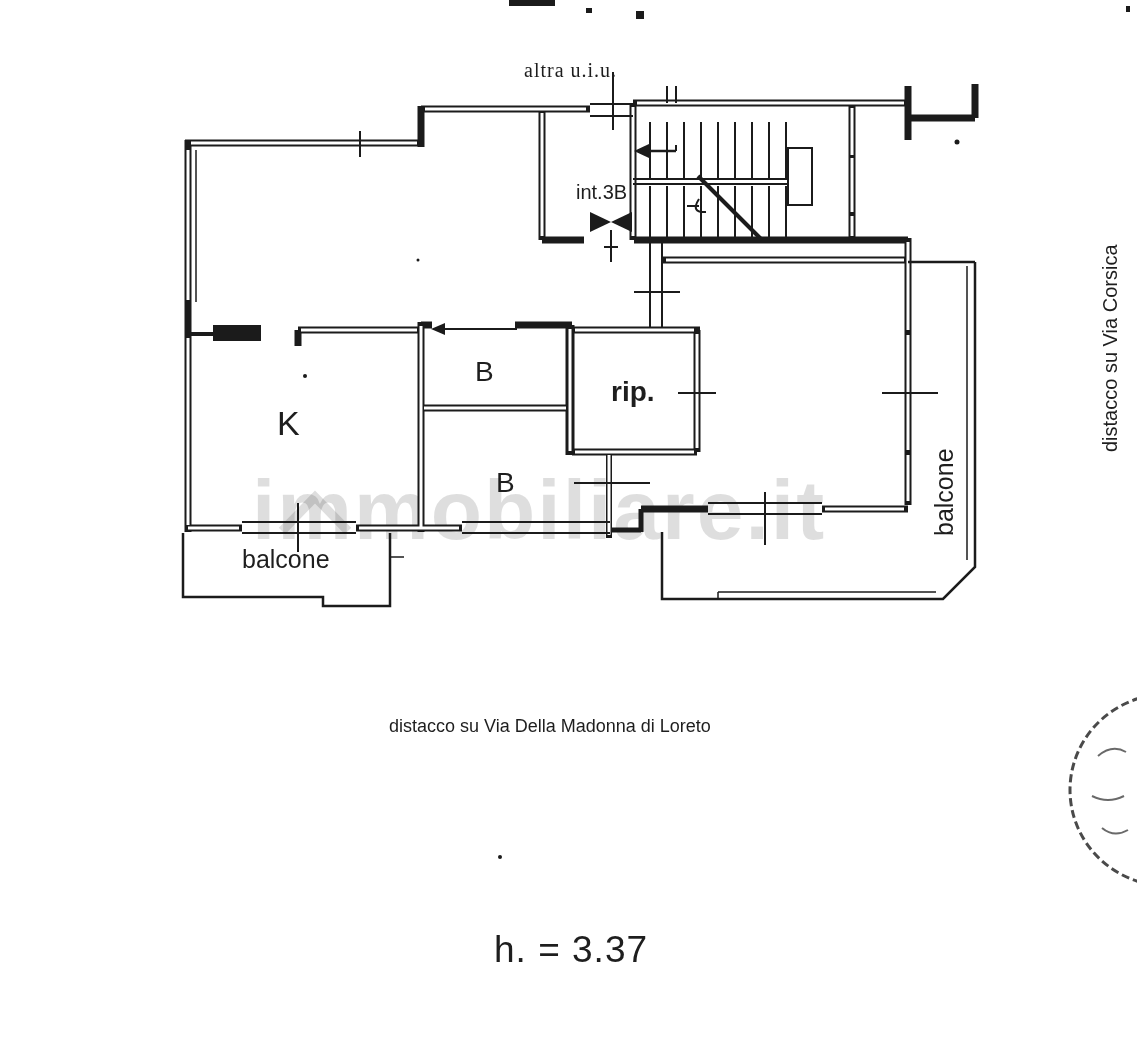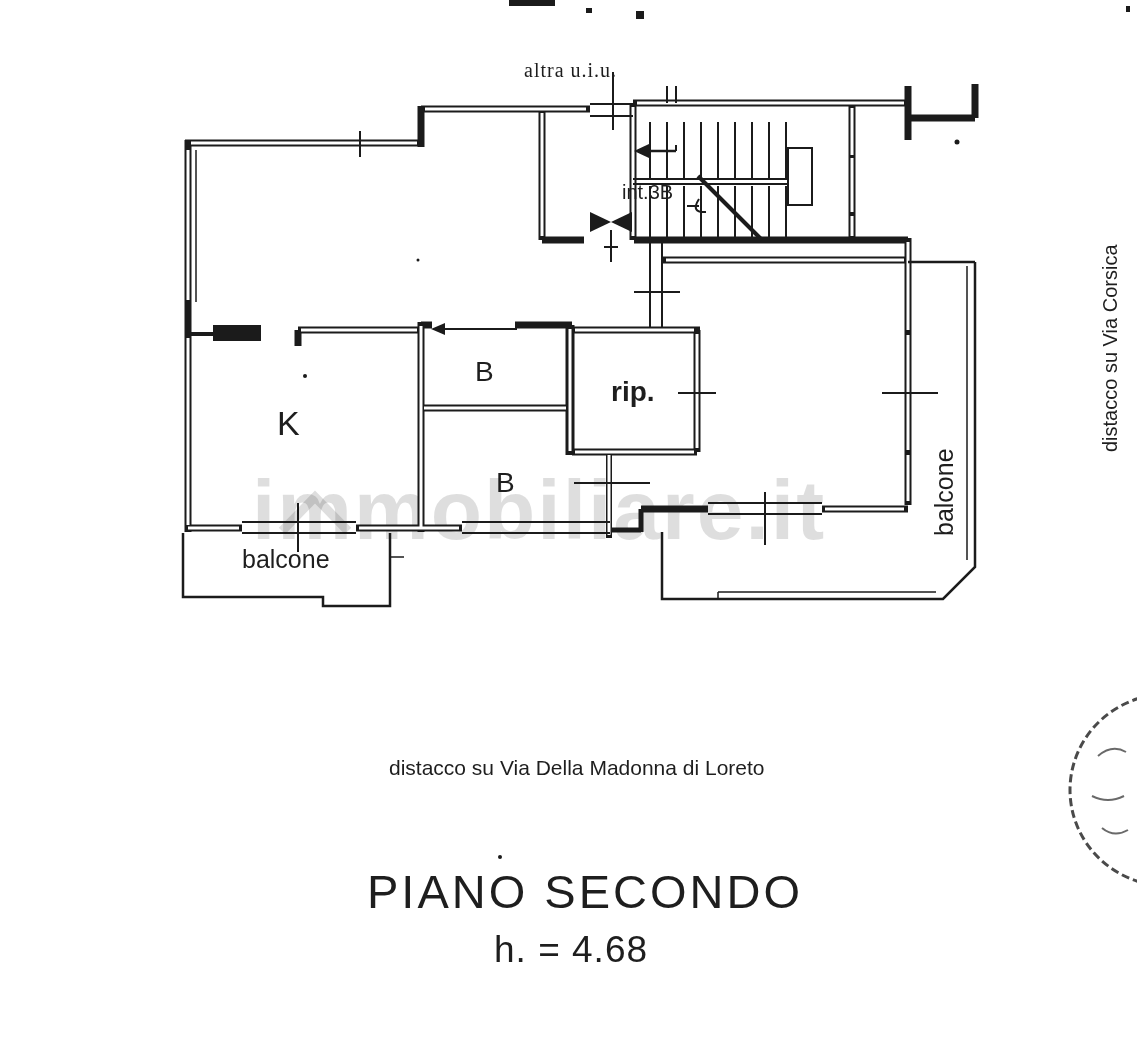--- a/index.html
+++ b/index.html
@@ -23,29 +23,29 @@
     color:rgba(0,0,0,0.13);
     z-index:1;
     white-space:nowrap;
   }
   svg.plan{position:absolute;left:0;top:0;z-index:2;}
   .rot{
     transform:rotate(-90deg);
     transform-origin:top left;
   }
   .lbl-altra{left:524px;top:59px;font-size:20px;letter-spacing:1px;font-family:Liberation Serif, serif;}
-  .lbl-int3b{left:576px;top:181px;font-size:20px;margin-left:46px;}
+  .lbl-int3b{left:576px;top:181px;font-size:20px;}
   .lbl-k{left:277px;top:404px;font-size:34px;}
   .lbl-btop{left:475px;top:356px;font-size:28px;}
   .lbl-bbot{left:496px;top:467px;font-size:28px;}
   .lbl-rip{left:611px;top:376px;font-size:28px;font-weight:bold;}
   .lbl-balcl{left:242px;top:545px;font-size:25px;}
   .lbl-balcr{left:930px;top:536px;width:112px;font-size:25px;line-height:28px;}
   .lbl-corsica{left:1097px;top:452px;width:238px;font-size:20px;line-height:26px;}
-  .lbl-loreto{left:389px;top:756px;font-size:21px;}
+  .lbl-loreto{left:389px;top:716px;font-size:18px;}
   .lbl-piano{left:367px;top:864px;font-size:47px;letter-spacing:3px;}
   .lbl-h{left:494px;top:929px;font-size:37px;letter-spacing:1px;}
   .z3{z-index:3;}
 </style>
 </head>
 <body>
 
 <div class="page">
 
   <div class="watermark">immobiliare.it</div>
@@ -220,16 +220,15 @@
   <div class="abs lbl lbl-altra z3">altra u.i.u.</div>
   <div class="abs lbl lbl-int3b z3">int.3B</div>
   <div class="abs lbl lbl-k z3">K</div>
   <div class="abs lbl lbl-btop z3">B</div>
   <div class="abs lbl lbl-bbot z3">B</div>
   <div class="abs lbl lbl-rip z3">rip.</div>
   <div class="abs lbl lbl-balcl z3">balcone</div>
   <div class="abs lbl lbl-balcr rot z3">balcone</div>
   <div class="abs lbl lbl-corsica rot z3">distacco su Via Corsica</div>
   <div class="abs lbl lbl-loreto z3">distacco su Via Della Madonna di Loreto</div>
-  <div class="abs lbl lbl-piano z3">PIANO SECONDO</div>
-  <div class="abs lbl lbl-h z3">h. = 4.68</div>
+  <div class="abs lbl lbl-h z3">h. = 3.37</div>
 
 </div>
 
 </body></html>

